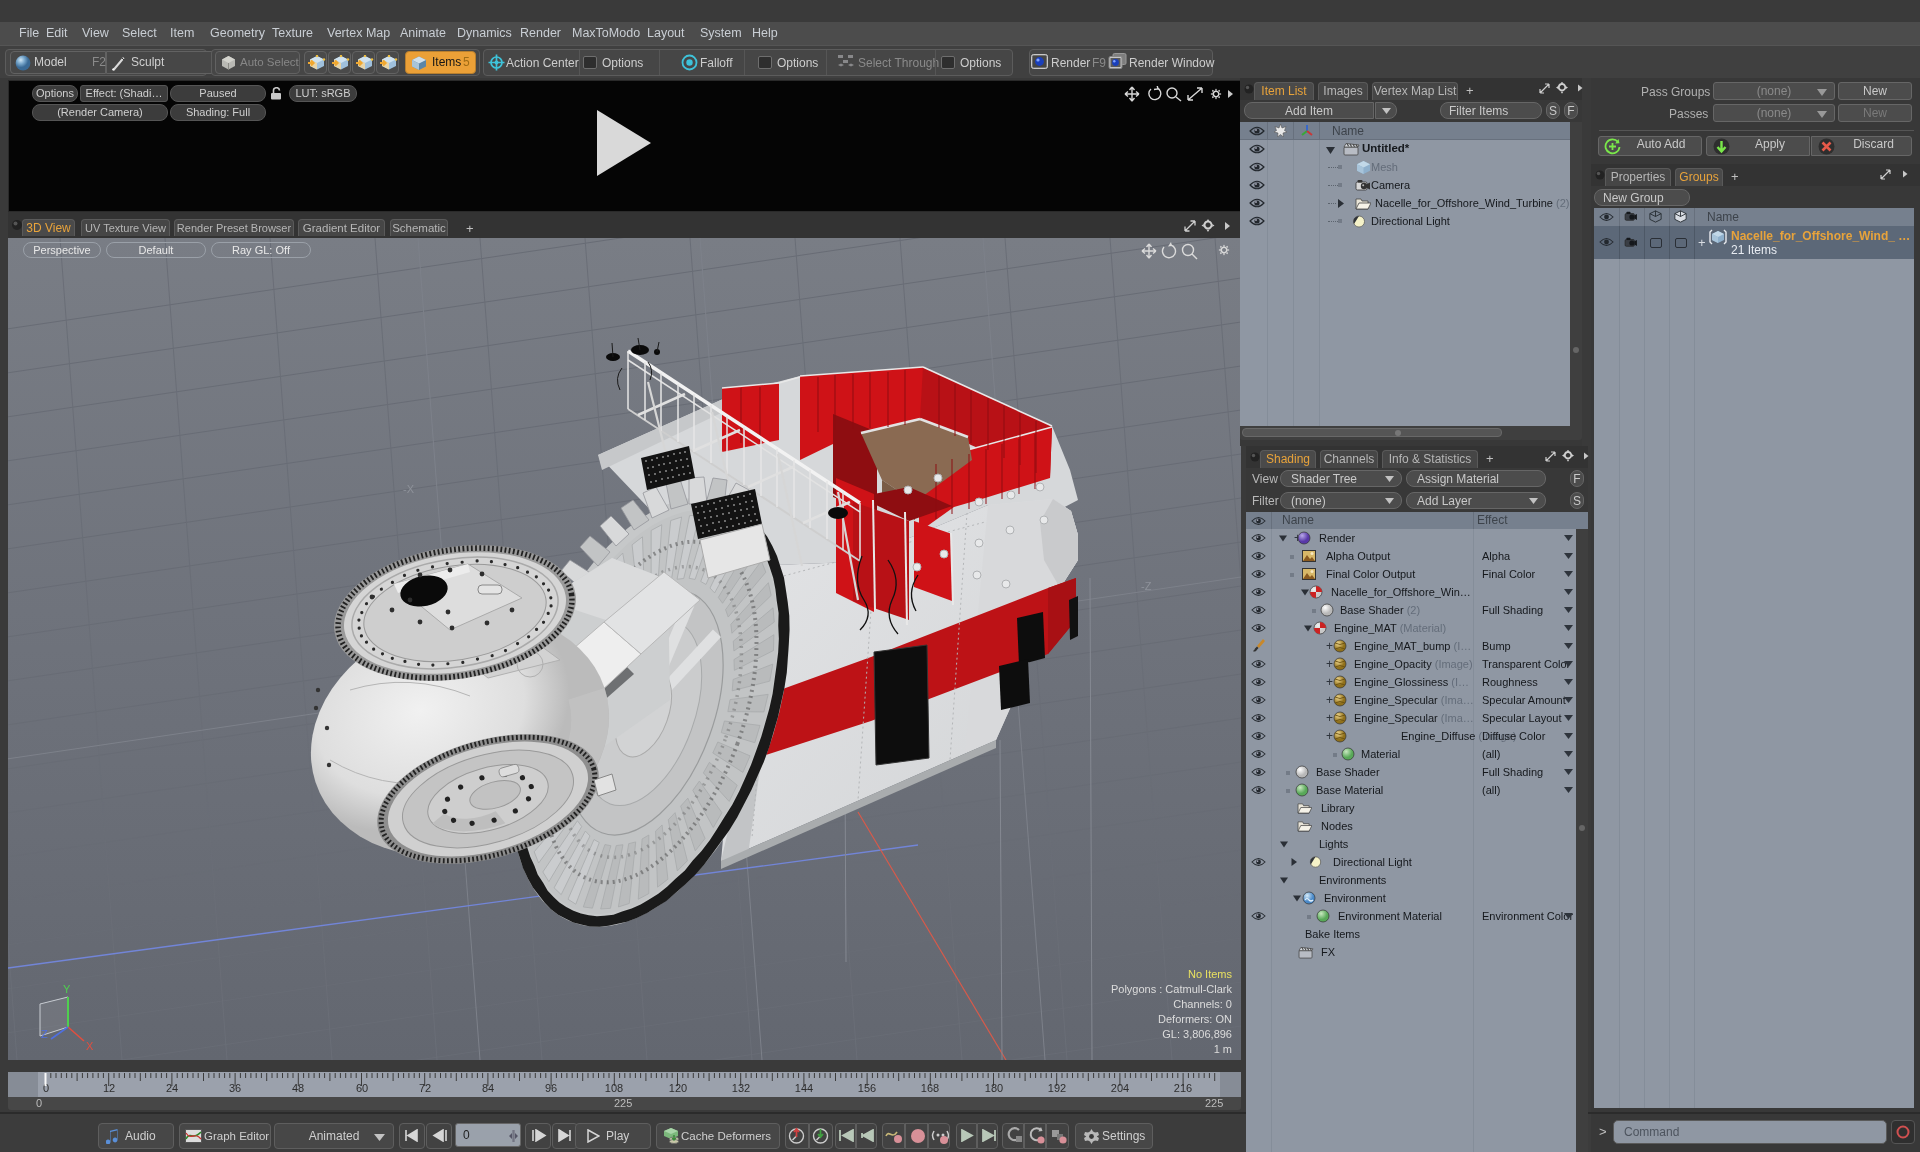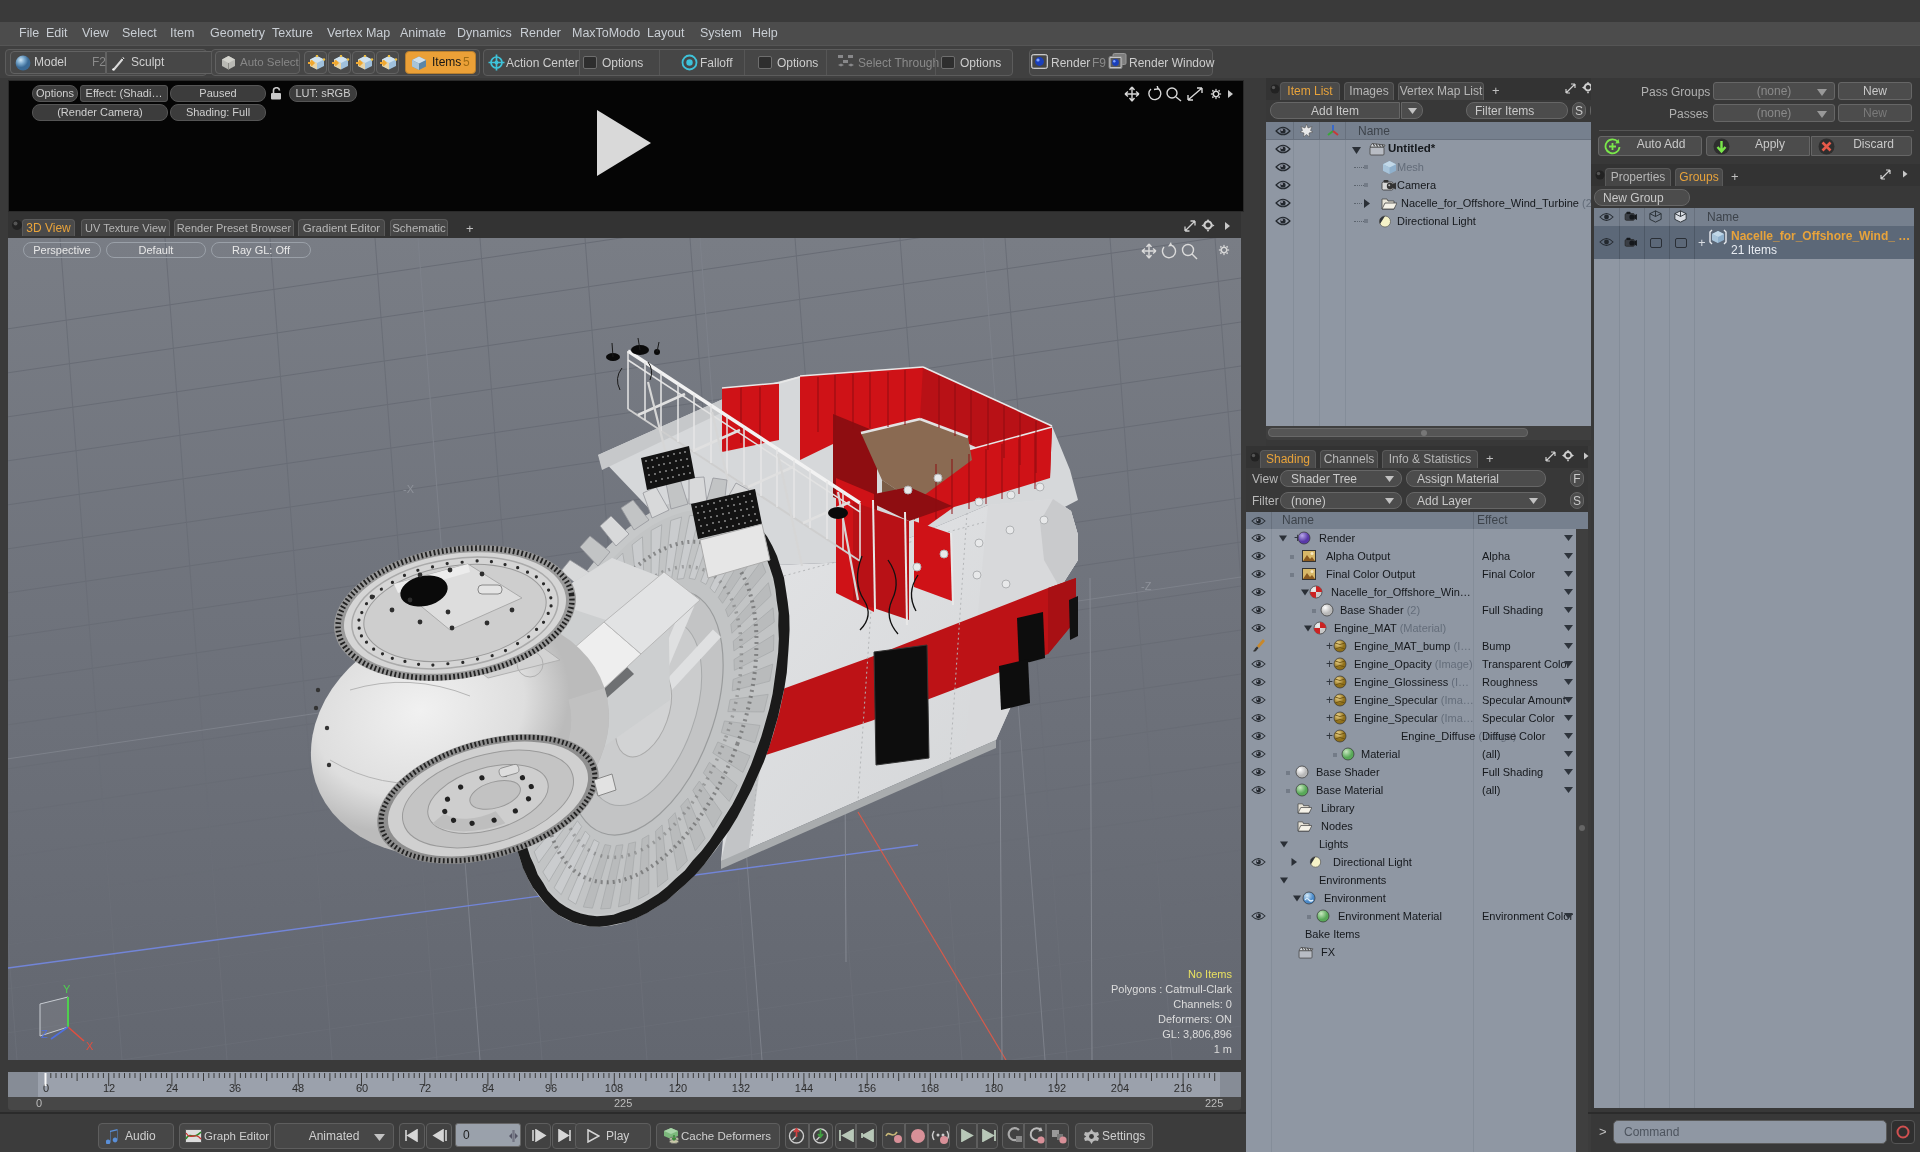--- a/index.html
+++ b/index.html
@@ -1145,21 +1145,21 @@
       </svg></div>
     <div class="trbtn" style="left:1075px; width:78px;">
       <svg width="15" height="15" style="position:absolute;left:8px;top:5px;" viewBox="0 0 15 15">
         <path d="M7.5 0 L9 2.5 a5 5 0 0 1 2 1 L14 3 L15 6 L12.7 7.5 L15 9 L14 12 L11 11.5 a5 5 0 0 1 -2 1 L7.5 15 L6 12.5 a5 5 0 0 1 -2 -1 L1 12 L0 9 L2.3 7.5 L0 6 L1 3 L4 3.5 a5 5 0 0 1 2 -1 Z" fill="#b8b8b8"></path>
         <circle cx="7.5" cy="7.5" r="2.4" fill="#383838"></circle>
       </svg>
       <span style="margin-left:26px;">Settings</span>
     </div>
   </div>
 
-  <div class="abs rpanel" id="itemlist" style="left:1266px; top:78px; width:342px; height:368px;">
+  <div class="abs rpanel" id="itemlist" style="left:1240px; top:78px; width:342px; height:368px;">
     <div style="position:absolute;left:0;top:0;width:342px;height:22px;background:#333;">
       <svg width="12" height="12" style="position:absolute;left:3px;top:5px;">
         <circle cx="6" cy="6" r="4.5" fill="#222"></circle>
         <circle cx="4.5" cy="4.5" r="1.7" fill="#555"></circle>
       </svg>
       <div class="tab active" style="left:14px;top:4px;width:60px;height:18px;">Item List</div>
       <div class="tab" style="left:78px;top:4px;width:50px;height:18px;">Images</div>
       <div class="tab" style="left:132px;top:4px;width:86px;height:18px;">Vertex Map List</div>
       <div style="position:absolute;left:226px;top:5px;color:#c0c0c0;font-size:13px;">+</div>
       <svg width="46" height="13" style="position:absolute;left:298px;top:4px;" viewBox="0 0 46 13">
@@ -1576,21 +1576,21 @@
           <defs>
             <radialGradient id="ib210" cx="0.35" cy="0.3">
               <stop offset="0" stop-color="#f0d890"></stop>
               <stop offset="1" stop-color="#90701a"></stop>
             </radialGradient>
           </defs>
           <circle cx="7" cy="7" r="6" fill="url(#ib210)" stroke="#333" stroke-width="0.7"></circle>
           <path d="M2 4 Q7 7 12 4 M2 10 Q7 7 12 10" stroke="#6a5010" stroke-width="0.9" fill="none"></path>
         </svg>
         <span style="position:absolute;left:108px;top:3px;font-size:11px;color:#15181c;">Engine_Specular <span style="color:#646d7a;">(Ima…</span></span>
-        <span style="position:absolute;left:236px;top:3px;font-size:11px;color:#15181c;">Specular Color</span>
+        <span style="position:absolute;left:236px;top:3px;font-size:11px;color:#15181c;">Specular Layout</span>
         <svg width="9" height="6" style="position:absolute;left:318px;top:6px;">
           <path d="M0 0 L9 0 L4.5 6 Z" fill="#2e343c"></path>
         </svg>
       </div>
       <div style="position:absolute;left:0;top:198px;width:342px;height:18px;white-space:nowrap;">
         <svg width="15" height="10" viewBox="0 0 16 10" style="position:absolute;left:5px;top:4px;">
           <path d="M1 5 Q8 -2.5 15 5 Q8 12.5 1 5 Z" fill="none" stroke="#23282e" stroke-width="1.1"></path>
           <circle cx="8" cy="5" r="2.6" fill="#23282e"></circle>
           <circle cx="7" cy="4" r="0.9" fill="#aab"></circle>
         </svg>

